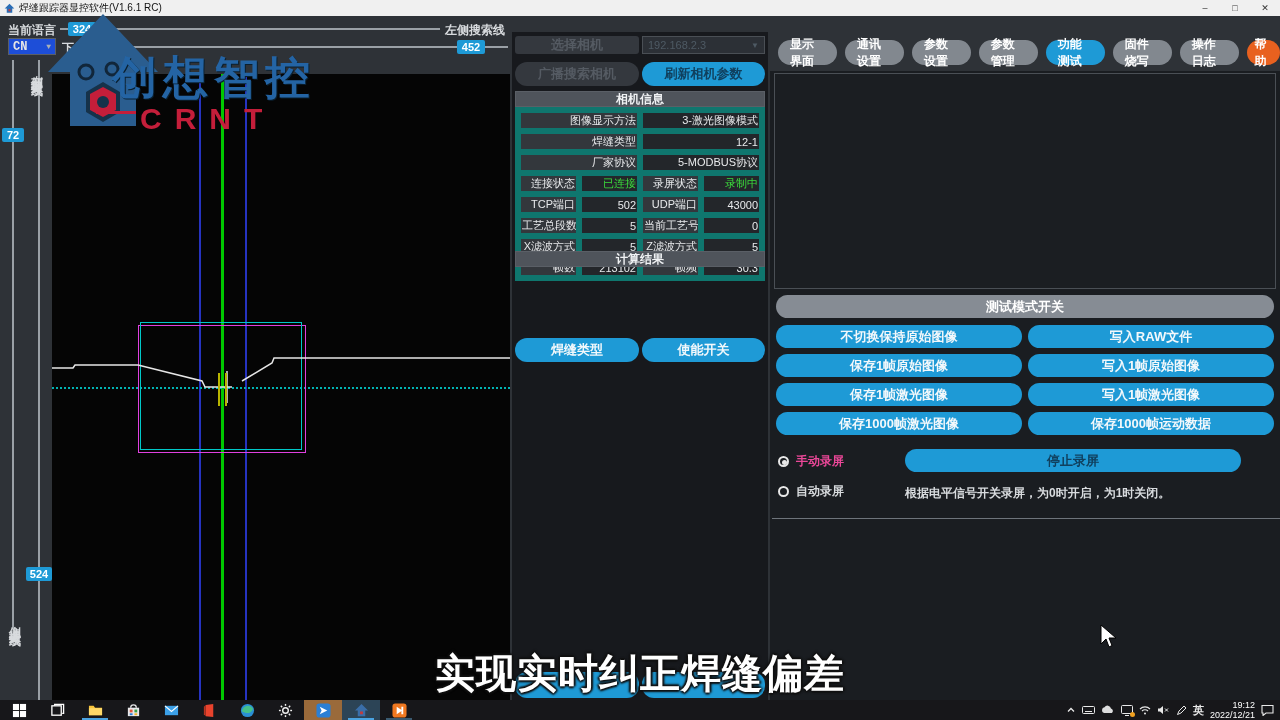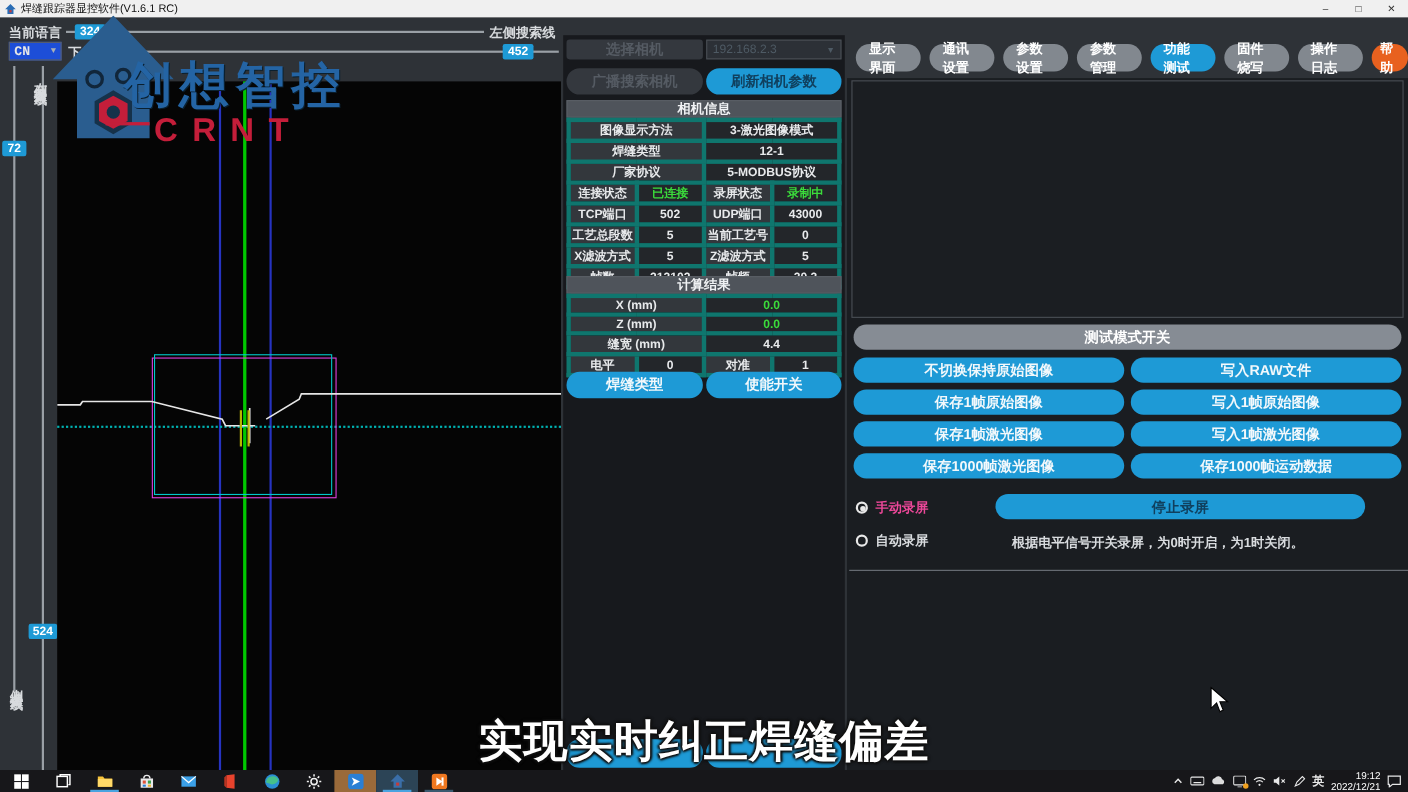--- a/index.html
+++ b/index.html
@@ -39,22 +39,22 @@
   .midpanel { left:512px; top:16px; width:256px; height:684px; background:#17191d; }
   .btn { display:flex; align-items:center; justify-content:center; border-radius:12px;
     font-weight:bold; font-size:13px; cursor:pointer; }
   .btn-blue { background:#1e9ad6; color:#f2f8fb; }
   .btn-blue-dk { background:#1e9ad6; color:#10405e; }
   .btn-dis { background:#34383e; color:#555b63; }
   .btn-gray { background:#868c94; color:#fff; }
   .hdrbar { background:#4f545b; color:#f0f2f4; font-size:12px; font-weight:bold;
     display:flex; align-items:center; justify-content:center; border:1px solid #5a5f66; }
   table.info { border-collapse:collapse; width:100%; table-layout:fixed; }
-  table.info td { border:4px solid #0f766e; height:17px; font-size:11px; font-weight:bold;
-    text-align:center; color:#e8eaec; padding:0 1px; overflow:hidden; white-space:nowrap; }
+  table.info td { border:6px solid #0f766e; height:17px; font-size:11px; font-weight:normal;
+    text-align:right; color:#e8eaec; padding:0 1px; overflow:hidden; white-space:nowrap; }
   td.k { background:#33373c; }
   td.v { background:#23262a; font-weight:normal; color:#dfe2e5; }
   .green { color:#3bdc3b !important; }
 
   
   .rpanel { left:770px; top:55px; width:510px; height:645px; background:#1a1d21; }
   .tabs { left:778px; top:24px; height:25px; display:flex; gap:8px; }
   .tab { height:25px; padding:0 12px; border-radius:13px; background:#82888f; color:#fff;
     font-size:12px; font-weight:bold; display:flex; align-items:center; cursor:pointer; }
   .tab.active { background:#1e9ad6; }
@@ -221,44 +221,20 @@
             <td class="k">帧数</td>
             <td class="v">213102</td>
             <td class="k">帧频</td>
             <td class="v">30.3</td>
           </tr>
         </tbody>
           </table>
       </div>
 
       <div class="abs hdrbar" style="left:3px; top:219px; width:250px; height:16px;">计算结果</div>
-      <div class="abs" style="left:3px; top:235px; width:250px;">
-        <table class="info">
-          <tbody>
-              <tr>
-            <td class="k" colspan="2">X (mm)</td>
-            <td class="v green" colspan="2">0.0</td>
-          </tr>
-          <tr>
-            <td class="k" colspan="2">Z (mm)</td>
-            <td class="v green" colspan="2">0.0</td>
-          </tr>
-          <tr>
-            <td class="k" colspan="2">缝宽 (mm)</td>
-            <td class="v" colspan="2">4.4</td>
-          </tr>
-          <tr>
-            <td class="k">电平</td>
-            <td class="v">0</td>
-            <td class="k">对准</td>
-            <td class="v">1</td>
-          </tr>
-        </tbody>
-          </table>
-      </div>
 
       <div class="abs btn btn-blue" style="left:3px; top:306px; width:124px; height:24px;">焊缝类型</div>
       <div class="abs btn btn-blue" style="left:130px; top:306px; width:123px; height:24px;">使能开关</div>
 
       <div class="abs btn btn-blue" style="left:3px; top:640px; width:124px; height:26px;"></div>
       <div class="abs btn btn-blue" style="left:130px; top:640px; width:123px; height:26px;"></div>
     </div>
 
     <div class="abs tabs">
       <div class="tab">显示界面</div>
@@ -288,21 +264,21 @@
       <div class="abs" style="left:8px; top:382px; display:flex; align-items:center; gap:7px;">
         <div class="radio sel"></div>
         <span class="lbl" style="color:#ec4899;">手动录屏</span>
       </div>
       <div class="abs btn btn-blue-dk" style="left:135px; top:378px; width:336px; height:23px;">停止录屏</div>
 
       <div class="abs" style="left:8px; top:412px; display:flex; align-items:center; gap:7px;">
         <div class="radio"></div>
         <span class="lbl">自动录屏</span>
       </div>
-      <div class="abs lbl" style="left:150px; top:414px; font-weight:bold;text-align:center;">根据电平信号开关录屏，为0时开启，为1时关闭。</div>
+      <div class="abs lbl" style="left:135px; top:414px; font-weight:bold;text-align:center;">根据电平信号开关录屏，为0时开启，为1时关闭。</div>
 
       <div class="sep" style="top:447px;"></div>
     </div>
 
     <svg class="abs" style="left:1100px; top:608px; z-index:50;" width="18" height="26" viewBox="0 0 18 26">
       <polygon points="1,1 1,20 6,15 9,23 12,21.5 9,14 16,14" fill="#fff" stroke="#000" stroke-width="1"></polygon>
     </svg>
   </div>
 
   <div class="abs subtitle">实现实时纠正焊缝偏差</div>

